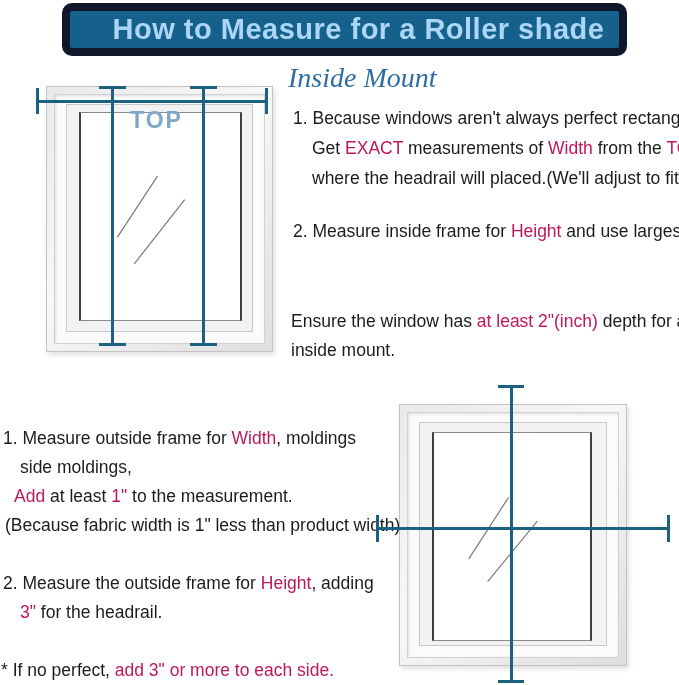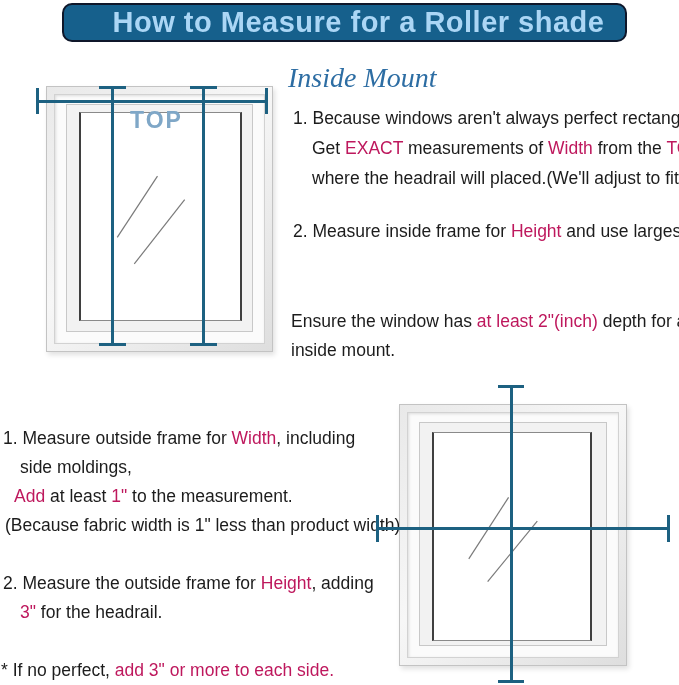--- a/index.html
+++ b/index.html
@@ -2,22 +2,22 @@
 <html><head>
 <meta charset="utf-8">
 <style>
   html,body{margin:0;padding:0;background:#ffffff;}
   .canvas{
     position:relative;width:679px;height:685px;background:#ffffff;overflow:hidden;
     font-family:"Liberation Sans", sans-serif;color:#1c1c1c;
   }
   
   .banner{
-    position:absolute;left:62px;top:3px;width:565px;height:39px;
-    background:#16608c;border:2px solid #0f172a;border-radius:10px;
+    position:absolute;left:62px;top:3px;width:565px;height:53px;
+    background:#16608c;border:8px solid #0f172a;border-radius:10px;
     box-sizing:border-box;display:flex;align-items:center;justify-content:center;padding-left:28px;
   }
   .banner span{
     color:#abd6f5;font-size:29px;font-weight:bold;letter-spacing:.5px;white-space:nowrap;
   }
   
   .sec-heading{
     position:absolute;font-family:"Liberation Serif", serif;font-style:italic;
     font-size:28px;color:#2d6da3;white-space:nowrap;
   }
@@ -90,21 +90,21 @@
   <div class="top-label">TOP</div>
 
   <div class="sec-heading" style="left:288px;top:62px">Inside Mount</div>
   <div class="tline" style="left:293px;top:108px"><span>1. Because windows aren't always perfect rectangles:</span></div>
   <div class="tline" style="left:312px;top:138px"><span>Get </span><span class="c-p">EXACT</span><span> measurements of </span><span class="c-p">Width</span><span> from the </span><span class="c-p">TOP</span></div>
   <div class="tline" style="left:312px;top:168px"><span>where the headrail will placed.(We'll adjust to fit)</span></div>
   <div class="tline" style="left:293px;top:221px"><span>2. Measure inside frame for </span><span class="c-p">Height</span><span> and use largest number</span></div>
   <div class="tline" style="left:291px;top:311px"><span>Ensure the window has </span><span class="c-p">at least 2"(inch)</span><span> depth for an</span></div>
   <div class="tline" style="left:291px;top:340px"><span>inside mount.</span></div>
 
-  <div class="tline" style="left:3px;top:428px"><span>1. Measure outside frame for </span><span class="c-p">Width</span><span>, including</span></div>
+  <div class="tline" style="left:3px;top:428px"><span>1. Measure outside frame for </span><span class="c-p">Width</span><span>, moldings</span></div>
   <div class="tline" style="left:20px;top:457px"><span>side moldings,</span></div>
   <div class="tline" style="left:14px;top:486px"><span class="c-p">Add</span><span> at least </span><span class="c-p">1"</span><span> to the measurement.</span></div>
   <div class="tline" style="left:5px;top:515px"><span>(Because fabric width is 1" less than product width)</span></div>
   <div class="tline" style="left:3px;top:573px"><span>2. Measure the outside frame for </span><span class="c-p">Height</span><span>, adding</span></div>
   <div class="tline" style="left:20px;top:602px"><span class="c-p">3"</span><span>  for the headrail.</span></div>
   <div class="tline" style="left:1px;top:660px"><span>* If no perfect, </span><span class="c-p">add 3" or more to each side.</span></div>
 
   <div class="window" style="left:399px;top:404px;width:228px;height:262px">
     <div class="w-casing"></div>
     <div class="w-frame"></div>

